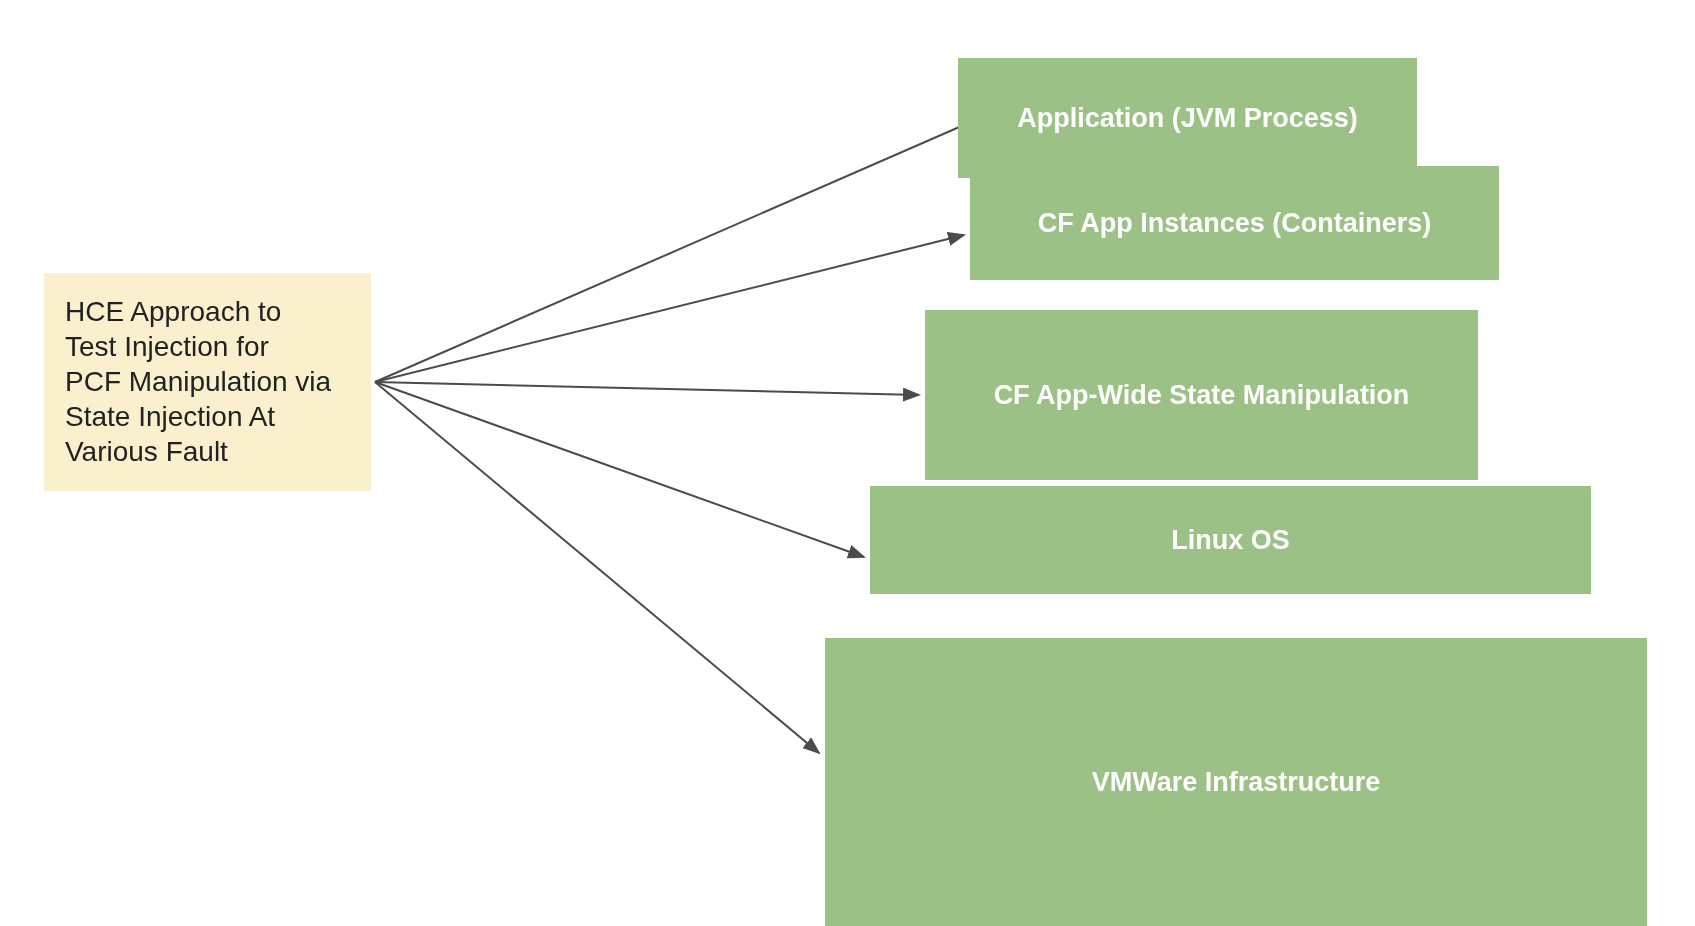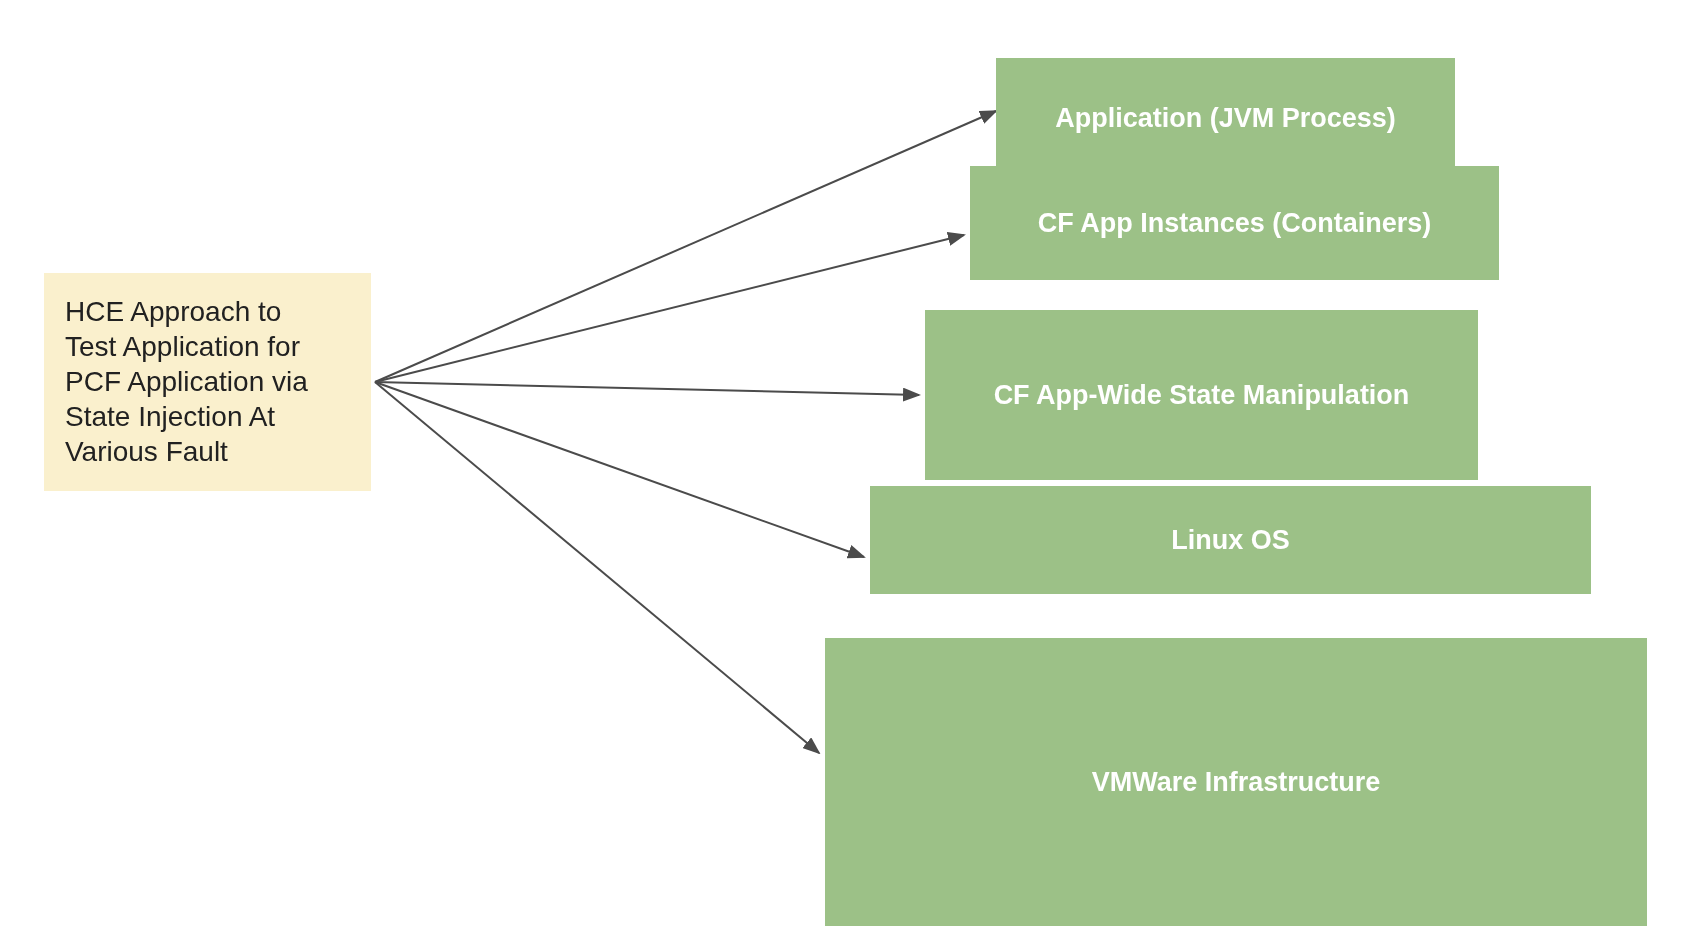--- a/index.html
+++ b/index.html
@@ -46,21 +46,21 @@
     position: absolute;
     background: var(--level-fill, #9cc187);
     color: var(--level-text, #ffffff);
     display: flex;
     align-items: center;
     justify-content: center;
     font-weight: 700;
     font-size: 27px;
     text-align: center;
   }
-  .level-1 { left: 996px; top:  58px; width: 459px; height: 120px; }
+  .level-1 { left: 958px; top:  58px; width: 459px; height: 120px; }
   .level-2 { left:  970px; top: 166px; width: 529px; height: 114px; }
   .level-3 { left:  925px; top: 310px; width: 553px; height: 170px; }
   .level-4 { left:  870px; top: 486px; width: 721px; height: 108px; align-items: center; }
   .level-5 { left:  825px; top: 638px; width: 822px; height: 288px; }
 </style>
 </head>
 <body>
 
 <div class="canvas" style="--bg: #ffffff; --level-fill: #9cc187; --level-text: #ffffff; --source-fill: #faf0cd; --source-text: #212121; --arrow: #4b4b4b;">
 
@@ -72,22 +72,22 @@
     </defs>
     <line class="arrow-line" x1="375" y1="382" x2="996" y2="111" marker-end="url(#arrowhead)" stroke="#4b4b4b"></line>
     <line class="arrow-line" x1="375" y1="382" x2="964" y2="235" marker-end="url(#arrowhead)" stroke="#4b4b4b"></line>
     <line class="arrow-line" x1="375" y1="382" x2="919" y2="395" marker-end="url(#arrowhead)" stroke="#4b4b4b"></line>
     <line class="arrow-line" x1="375" y1="382" x2="864" y2="557" marker-end="url(#arrowhead)" stroke="#4b4b4b"></line>
     <line class="arrow-line" x1="375" y1="382" x2="819" y2="753" marker-end="url(#arrowhead)" stroke="#4b4b4b"></line>
   </svg>
 
   <div class="source-box">
     <span>HCE Approach to</span>
-    <span>Test Application for</span>
-    <span>PCF Application via</span>
+    <span>Test Injection for</span>
+    <span>PCF Manipulation via</span>
     <span>State Injection At</span>
     <span>Various Fault</span>
   </div>
 
   <div class="level level-1">
     <span>Application (JVM Process)</span>
   </div>
   <div class="level level-2">
     <span>CF App Instances (Containers)</span>
   </div>

